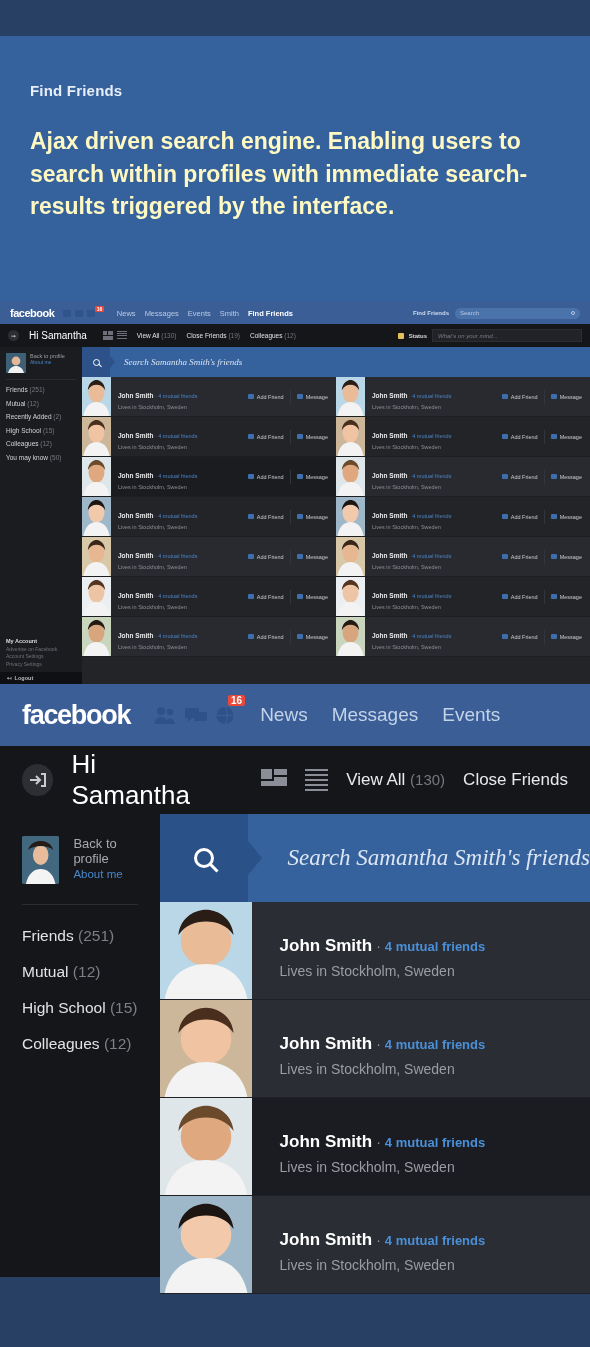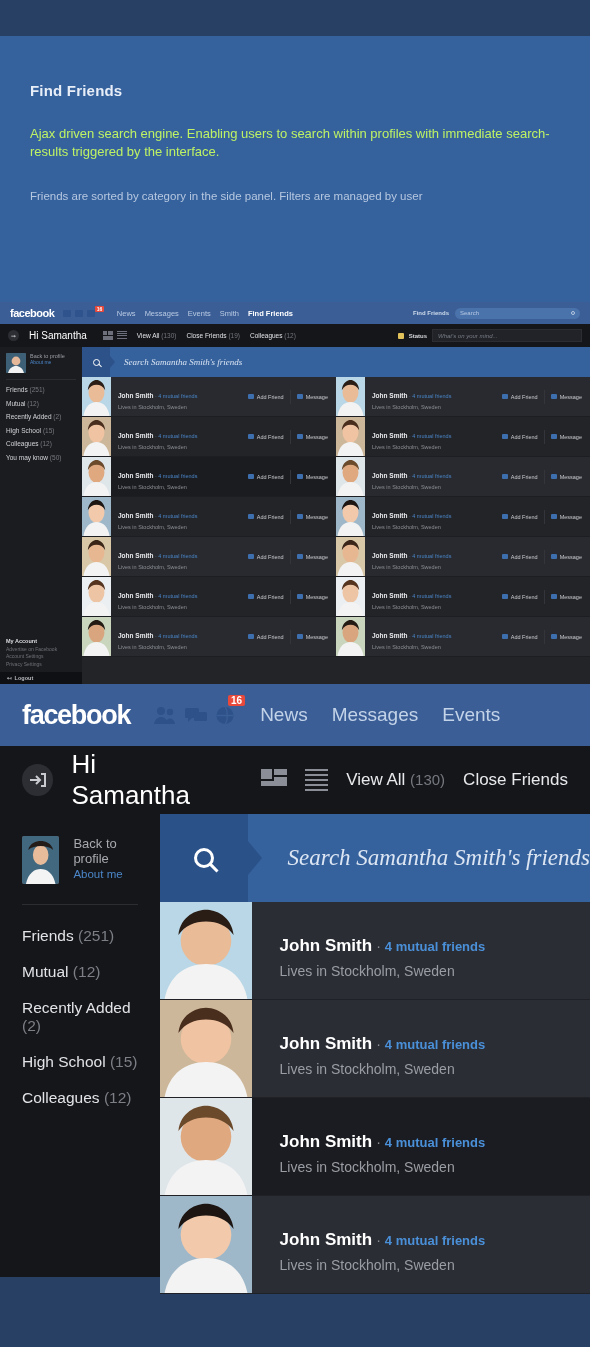--- a/index.html
+++ b/index.html
@@ -17,21 +17,21 @@
     position:relative;
     background:#35619d;
     padding:46px 30px 0 30px;
     height:266px;
   }
   #intro .eyebrow {
     color:#e8eef7; font-size:15px; font-weight:bold; letter-spacing:.2px;
     margin-bottom:26px;
   }
   #intro .lead {
-    color:#bef264; font-size:13px; line-height:1.42; font-weight:400;
+    color:#fef9c3; font-size:23px; line-height:1.42; font-weight:700;
     max-width:530px;
   }
   #intro .sub {
     color:#b6c8e0; font-size:11.5px; margin-top:28px;
   }
   #notch {
     position:absolute; left:30px; bottom:-0px; width:0;height:0;
     border-left:20px solid transparent; border-right:20px solid transparent;
     border-top:18px solid #35619d;
   }
@@ -193,21 +193,20 @@
   .ph { width:100%; height:100%; display:block; }
 </style>
 </head>
 <body>
 
 <div id="topstrip"></div>
 
 <div id="intro">
   <div class="eyebrow">Find Friends</div>
   <div class="lead">Ajax driven search engine. Enabling users to search within profiles with immediate search-results triggered by the interface.</div>
-  <div class="sub">Friends are sorted by category in the side panel. Filters are managed by user</div>
   <div id="notch"></div>
 </div>
 
 <div id="mock">
 
   <div class="m-nav">
     <div class="m-logo">facebook</div>
     <div class="m-icons">
       <span class="m-ic"></span>
       <span class="m-ic"></span>
@@ -684,24 +683,20 @@
       <div class="b-hr"></div>
       <div class="b-cat">
         <span>Friends</span>
         <span class="n">(251)</span>
       </div>
       <div class="b-cat">
         <span>Mutual</span>
         <span class="n">(12)</span>
       </div>
       <div class="b-cat">
-        <span>Recently Added</span>
-        <span class="n">(2)</span>
-      </div>
-      <div class="b-cat">
         <span>High School</span>
         <span class="n">(15)</span>
       </div>
       <div class="b-cat">
         <span>Colleagues</span>
         <span class="n">(12)</span>
       </div>
     </div>
 
     <div class="b-main">

